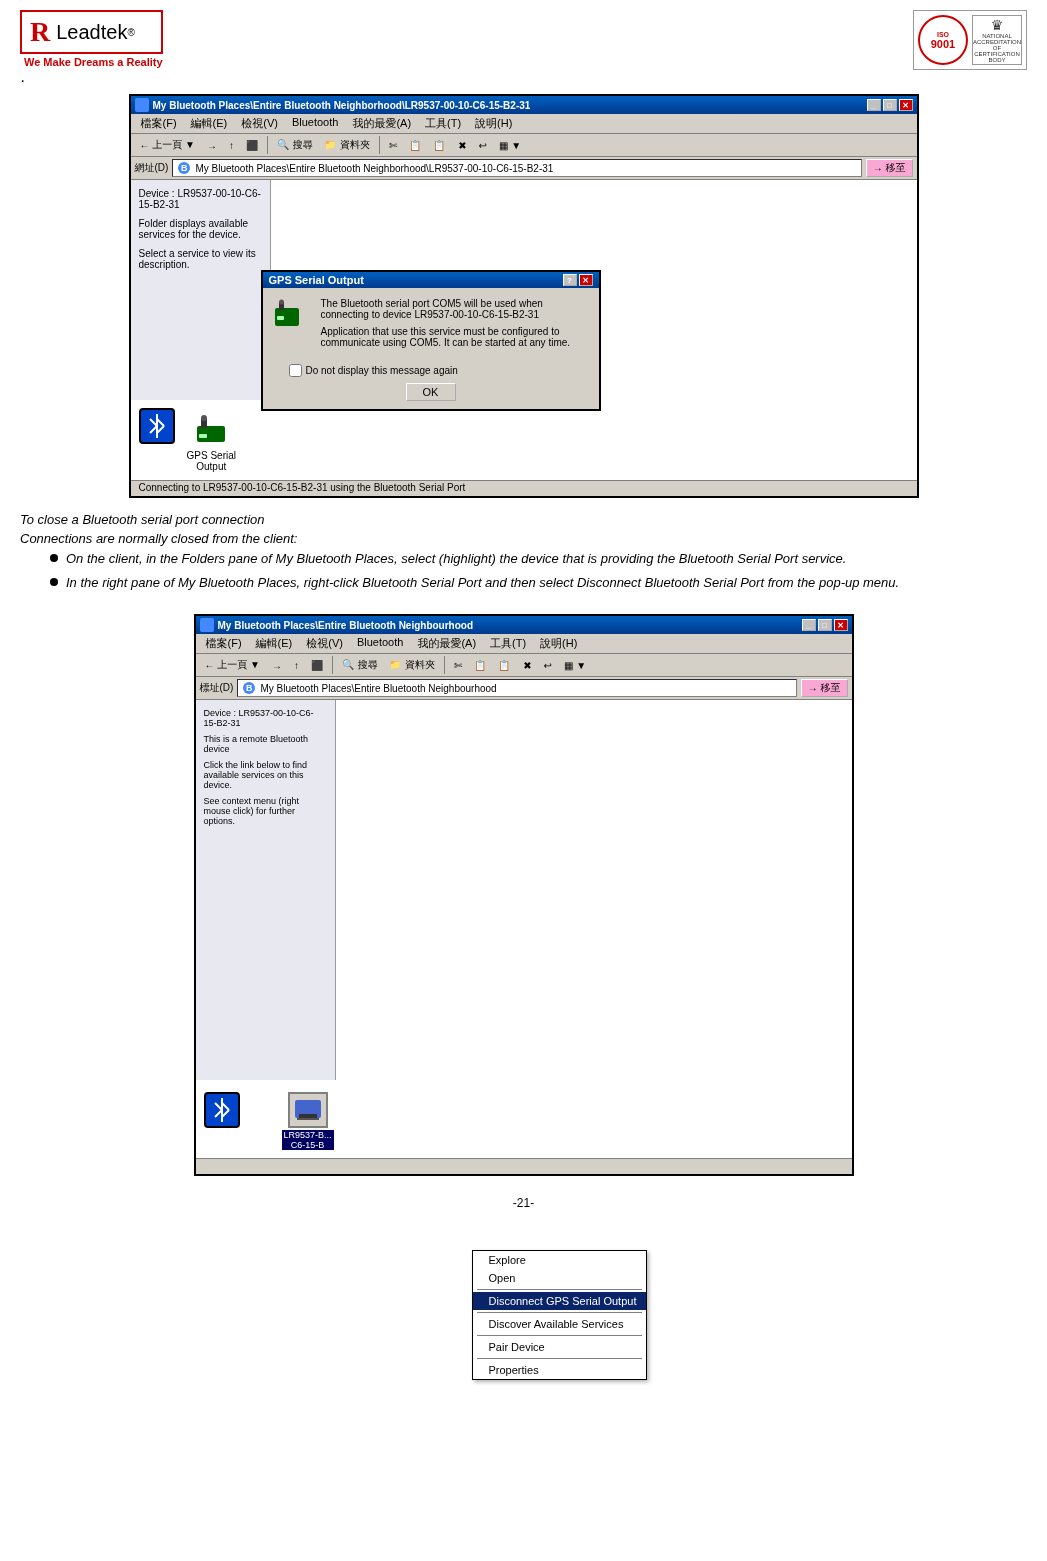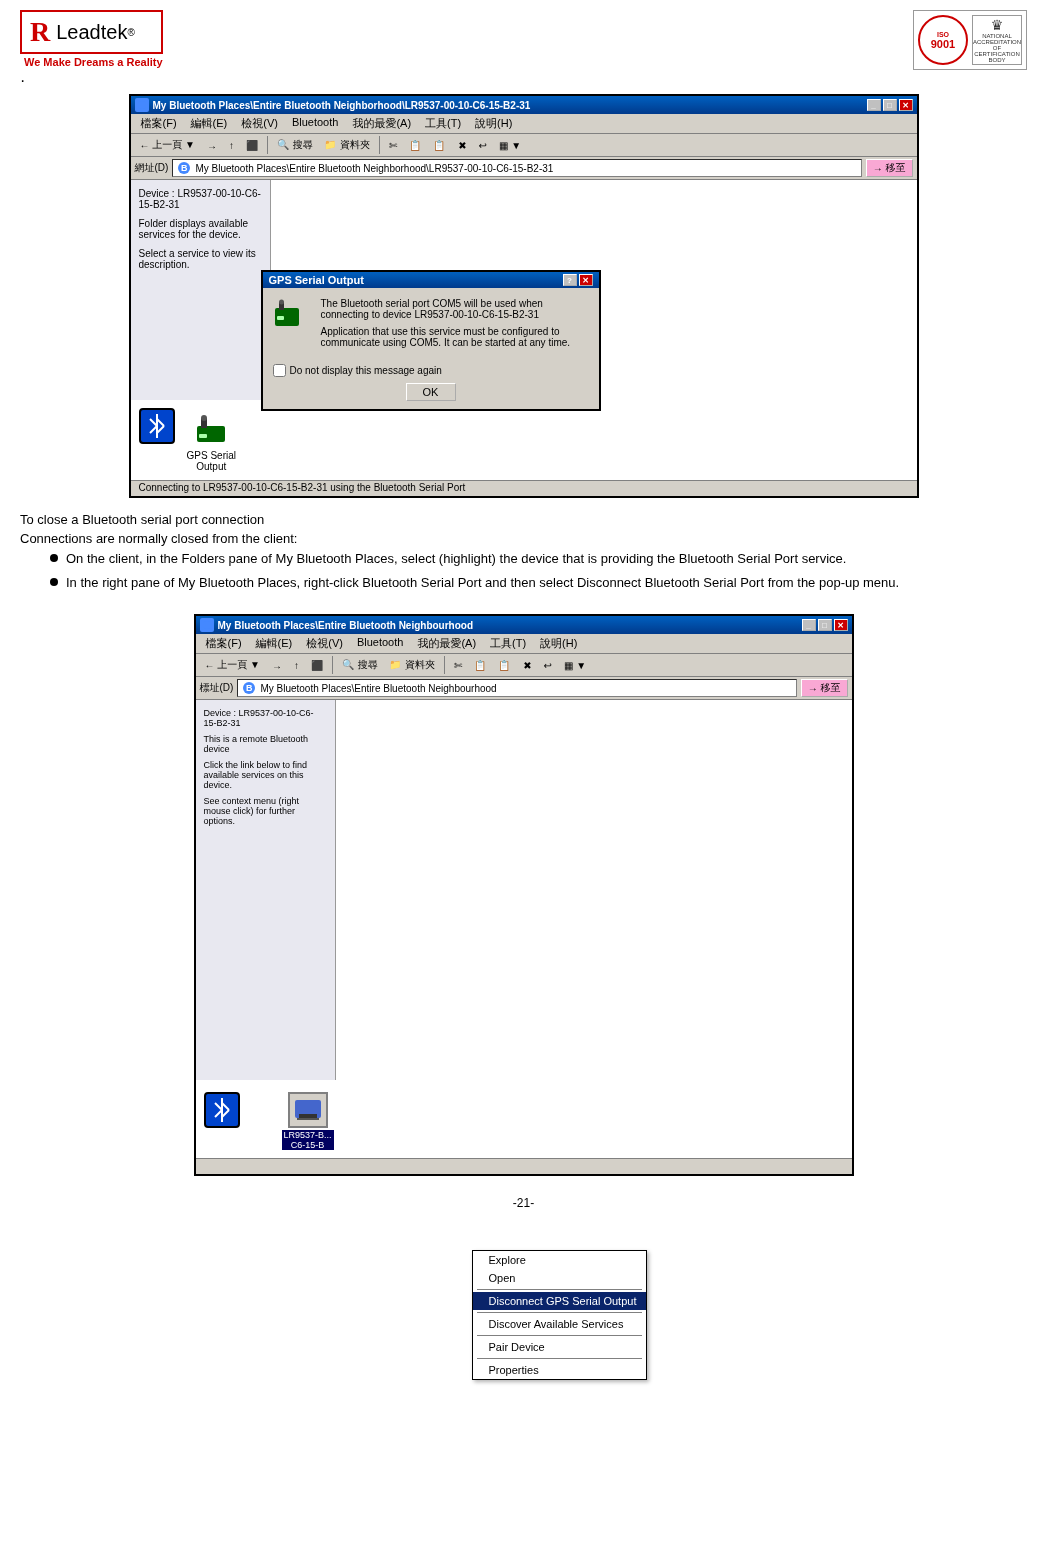--- a/index.html
+++ b/index.html
@@ -330,20 +330,21 @@
       background: #d4d0c8;
       border: 1px outset #fff;
       font-size: 11px;
       cursor: pointer;
       min-width: 50px;
     }
 
     
     .main-content {
       padding: 10px 20px;
+      font-style: italic;
     }
     .section-title {
       font-size: 13px;
       font-weight: normal;
       margin-bottom: 4px;
     }
     .section-para {
       font-size: 13px;
       margin-bottom: 4px;
     }
@@ -555,21 +556,21 @@
               <rect x="6" y="4" width="5" height="8" fill="#333"></rect>
               <circle cx="8.5" cy="4" r="2.5" fill="#555"></circle>
               <rect x="4" y="18" width="7" height="4" rx="1" fill="#aaffaa"></rect>
             </svg>
           </div>
           <div class="dialog-text-area">
             <p>The Bluetooth serial port COM5 will be used when connecting to device LR9537-00-10-C6-15-B2-31</p>
             <p>Application that use this service must be configured to communicate using COM5. It can be started at any time.</p>
           </div>
         </div>
-        <div class="dialog-checkbox-row" style="padding:0 10px;">
+        <div class="dialog-checkbox-row" style="padding:0 26px;">
           <input type="checkbox" style="">
           <span>Do not display this message again</span>
         </div>
         <div class="dialog-buttons">
           <button class="dialog-ok-btn">OK</button>
         </div>
       </div>
     </div>
 
     <div class="win-statusbar">

